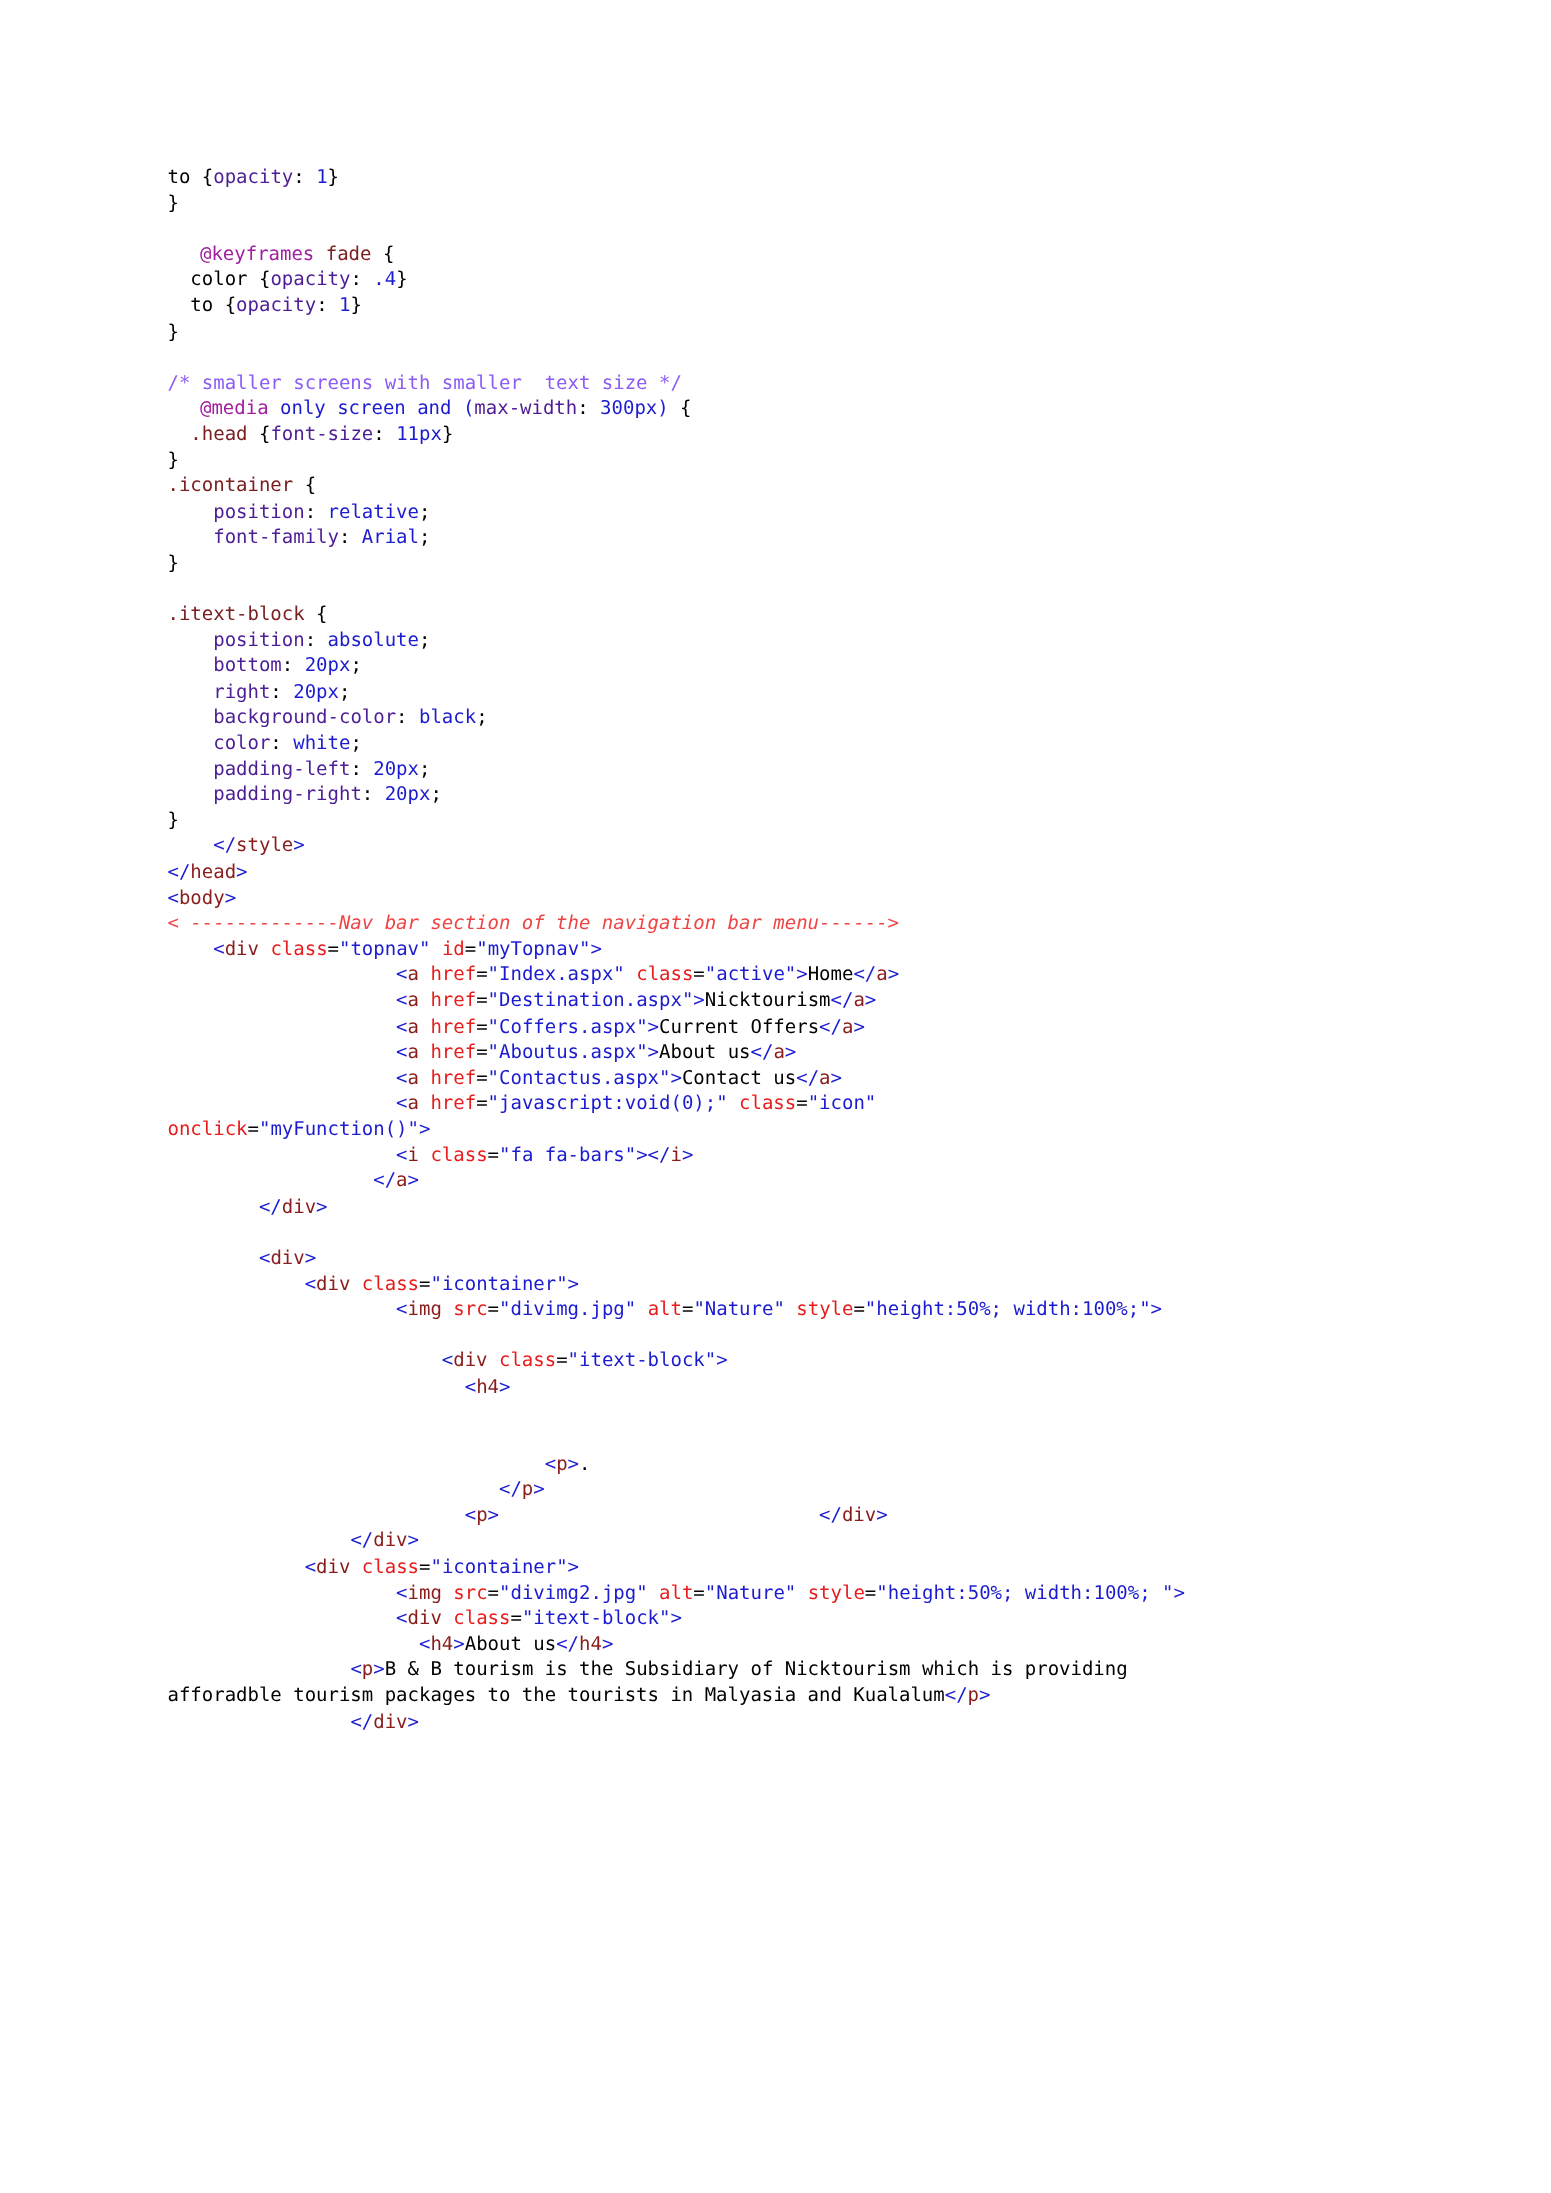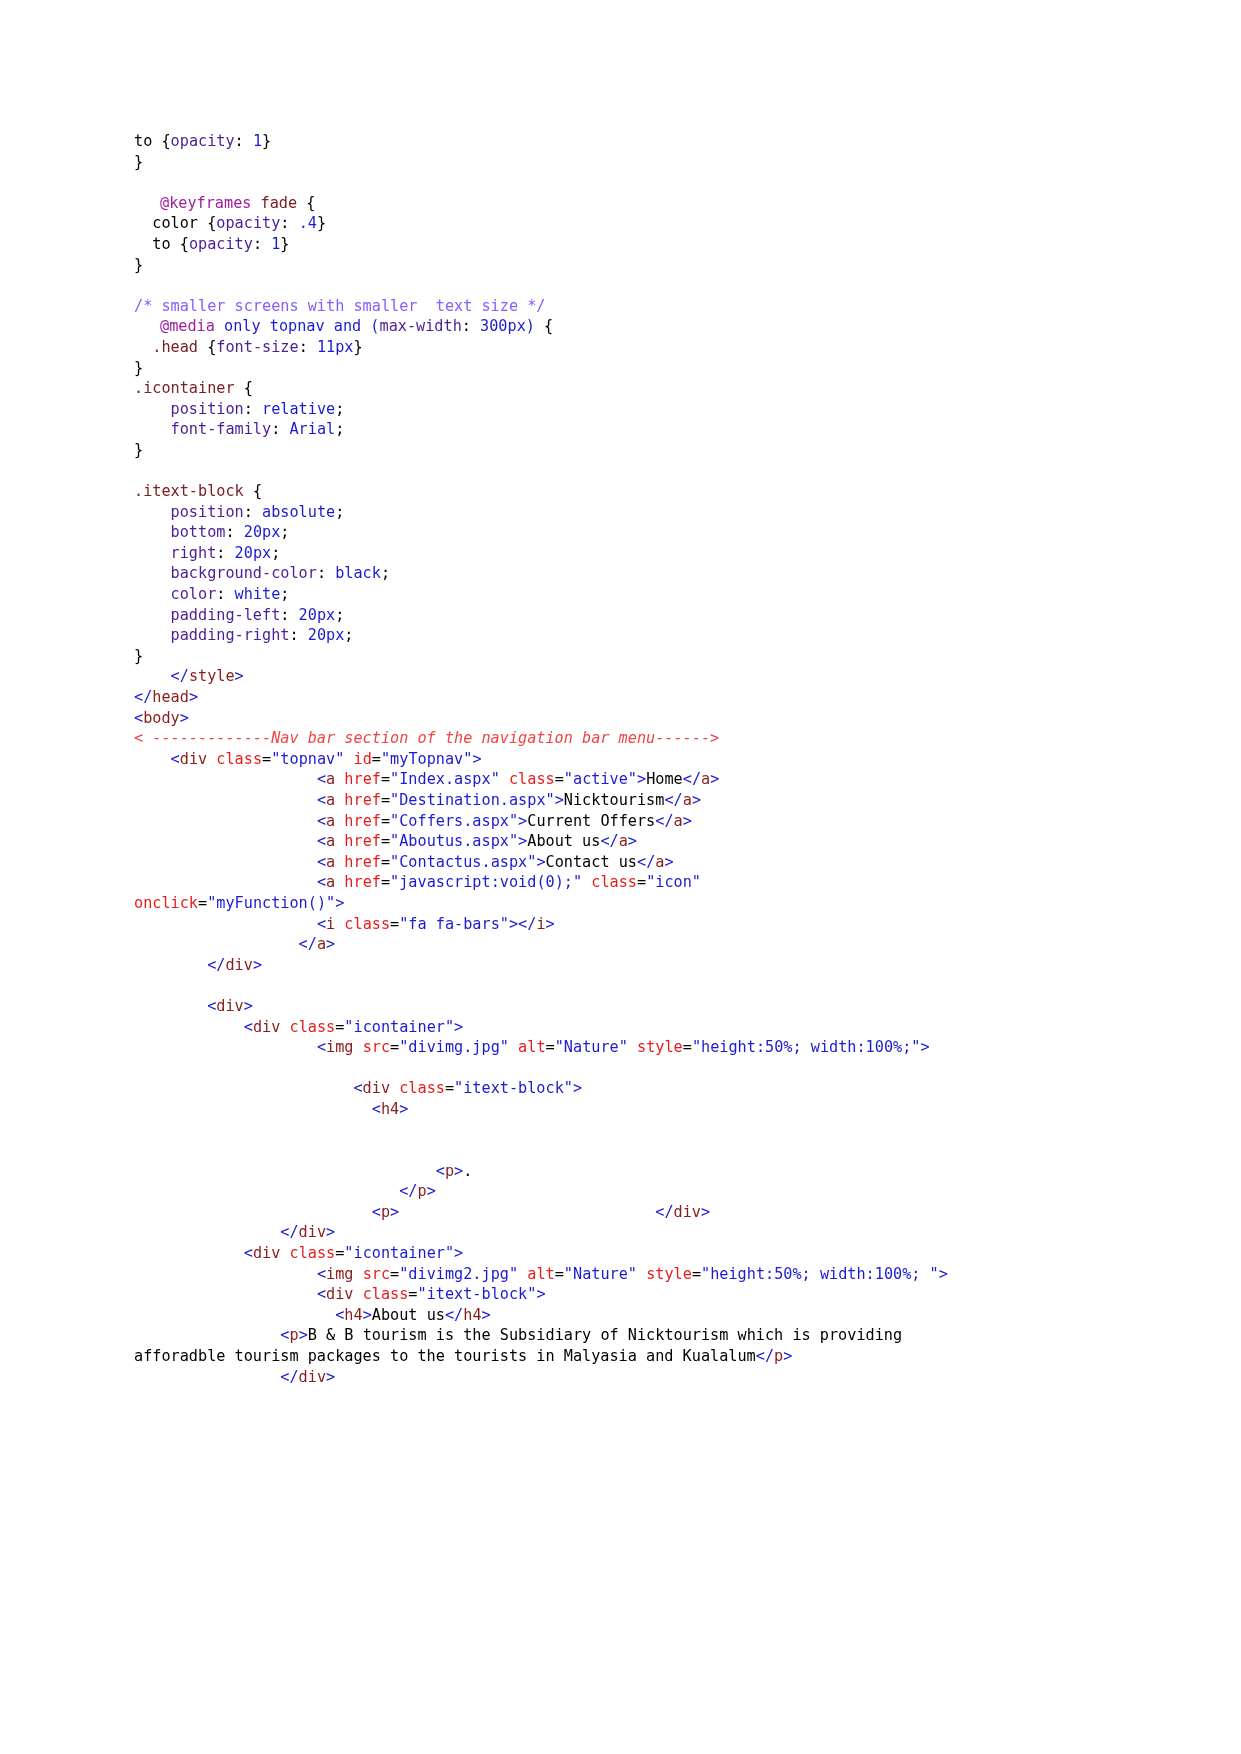--- a/index.html
+++ b/index.html
@@ -46,21 +46,21 @@
 <body>
 
 <div id="code-page">
 <pre class="code"><span class="pn">to </span><span class="pn">{</span><span class="pr">opacity</span><span class="pn">: </span><span class="va">1</span><span class="pn">}</span>
 <span class="pn">}</span>
 <span class="blank"></span><span class="at">@keyframes</span><span class="sel"> fade </span><span class="pn">{</span>
 <span class="pn">  color </span><span class="pn">{</span><span class="pr">opacity</span><span class="pn">: </span><span class="va">.4</span><span class="pn">}</span>
 <span class="pn">  to </span><span class="pn">{</span><span class="pr">opacity</span><span class="pn">: </span><span class="va">1</span><span class="pn">}</span>
 <span class="pn">}</span>
 <span class="blank"></span><span class="c">/* smaller screens with smaller  text size */</span>
-<span class="at">@media</span><span class="va"> only topnav and </span><span class="va">(</span><span class="pr">max-width</span><span class="pn">: </span><span class="va">300px</span><span class="va">)</span><span class="pn"> {</span>
+<span class="at">@media</span><span class="va"> only screen and </span><span class="va">(</span><span class="pr">max-width</span><span class="pn">: </span><span class="va">300px</span><span class="va">)</span><span class="pn"> {</span>
 <span class="sel">  .head </span><span class="pn">{</span><span class="pr">font-size</span><span class="pn">: </span><span class="va">11px</span><span class="pn">}</span>
 <span class="pn">}</span>
 <span class="sel">.icontainer</span><span class="pn"> {</span>
 <span class="pn">    </span><span class="pr">position</span><span class="pn">: </span><span class="va">relative</span><span class="pn">;</span>
 <span class="pn">    </span><span class="pr">font-family</span><span class="pn">: </span><span class="va">Arial</span><span class="pn">;</span>
 <span class="pn">}</span>
 <span class="blank"></span><span class="sel">.itext-block</span><span class="pn"> {</span>
 <span class="pn">    </span><span class="pr">position</span><span class="pn">: </span><span class="va">absolute</span><span class="pn">;</span>
 <span class="pn">    </span><span class="pr">bottom</span><span class="pn">: </span><span class="va">20px</span><span class="pn">;</span>
 <span class="pn">    </span><span class="pr">right</span><span class="pn">: </span><span class="va">20px</span><span class="pn">;</span>

